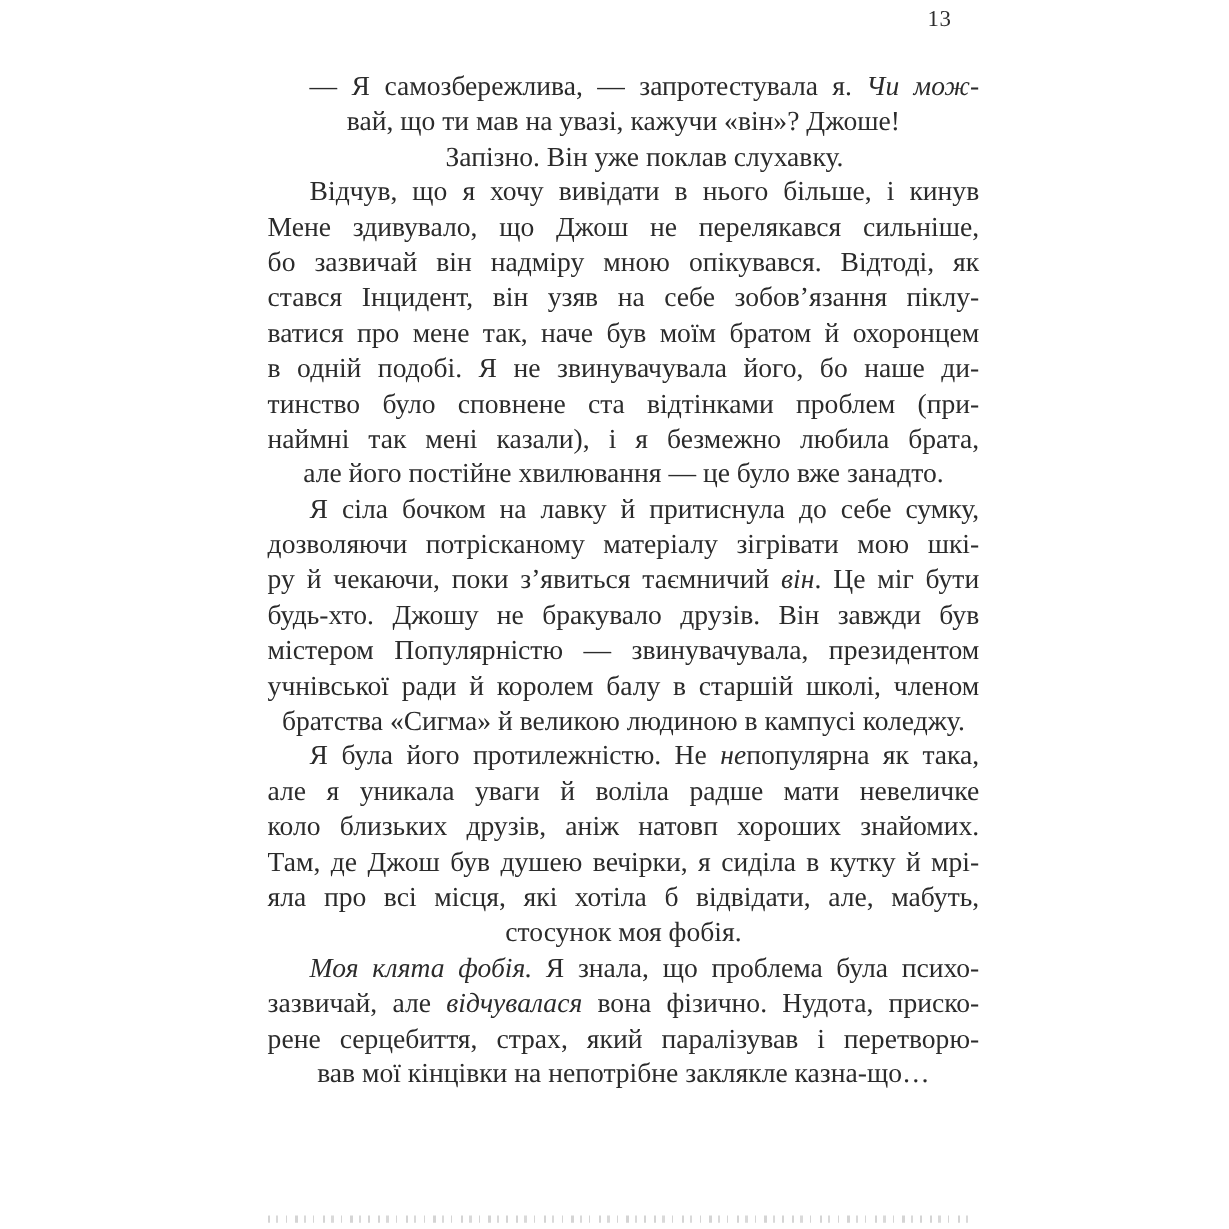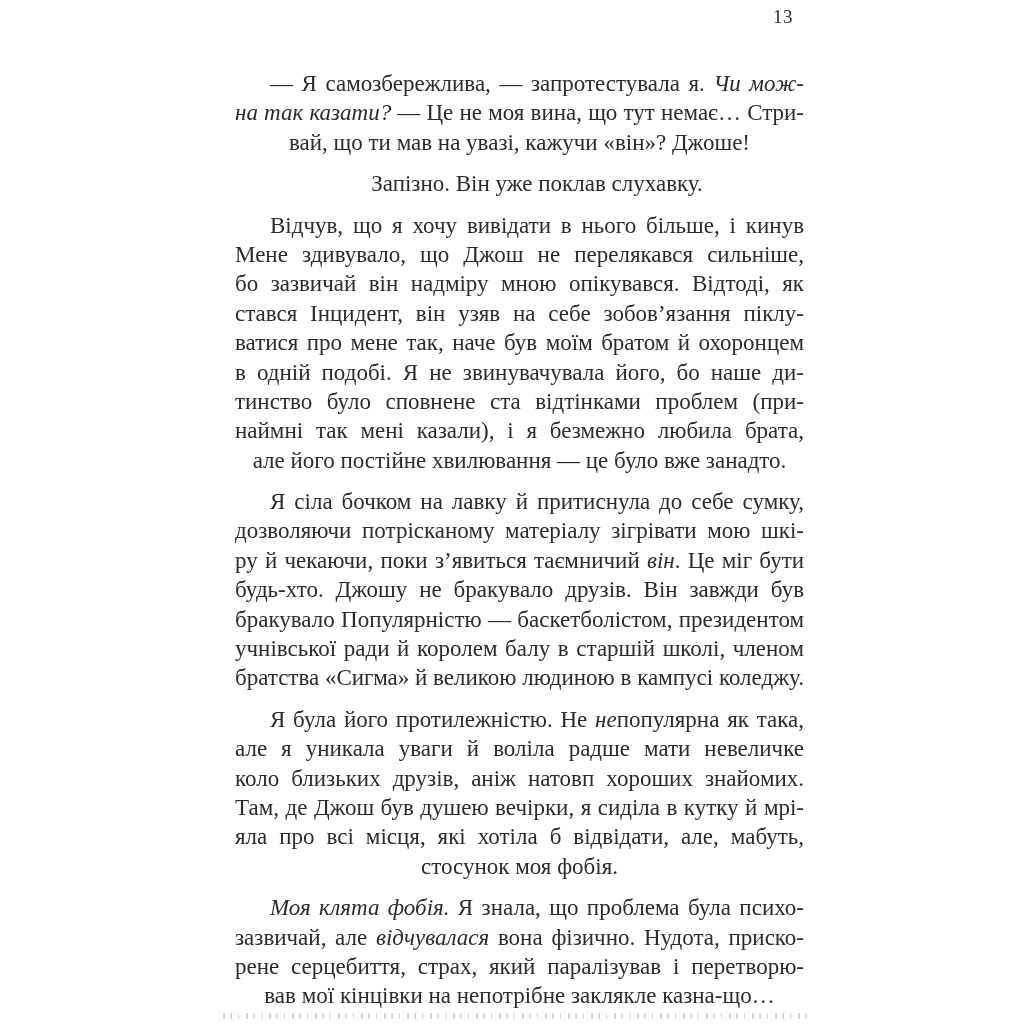--- a/index.html
+++ b/index.html
@@ -11,21 +11,21 @@
   .page-number{
     position:absolute;top:6px;left:223px;width:570px;
     text-align:right;
     font-family:Liberation Serif, serif;
     font-size:19px;line-height:22px;color:#2e2e2e;letter-spacing:.5px;
   }
   .text-block{
     position:absolute;left:223px;top:57px;width:593px;
     font-size:23px;line-height:29.4px;
   }
-  .para{margin:12px;padding:0}
+  .para{margin:0;padding:0}
   .line{height:29.4px;white-space:normal}
   .line.just{text-align:justify;text-align-last:justify}
   .line.end{text-align:center}
   .line.indent{text-indent:35px}
   .seg.it{font-style:italic}
   .clipped-line{
     position:absolute;left:223px;top:1013px;width:586px;height:6px;
     opacity:.38;border-radius:1px;overflow:hidden;
     background:repeating-linear-gradient(90deg,
       #8f8f8f 0 2px, transparent 2px 7px,
@@ -34,21 +34,20 @@
   }
 </style>
 </head>
 <body>
 
 <div class="page-number">13</div>
 
 <div class="text-block">
     <div class="para">
       <div class="line just indent"><span class="seg">— Я самозбережлива, — запротестувала я. </span><span class="seg it">Чи мож-</span></div>
-      <div class="line just"><span class="seg it">на так казати?</span><span class="seg"> — Це не моя вина, що тут немає… Стри-</span></div>
       <div class="line end"><span class="seg">вай, що ти мав на увазі, кажучи «він»? Джоше!</span></div>
     </div>
     <div class="para">
       <div class="line end indent"><span class="seg">Запізно. Він уже поклав слухавку.</span></div>
     </div>
     <div class="para">
       <div class="line just indent"><span class="seg">Відчув, що я хочу вивідати в нього більше, і кинув</span></div>
       <div class="line just"><span class="seg">Мене здивувало, що Джош не перелякався сильніше,</span></div>
       <div class="line just"><span class="seg">бо зазвичай він надміру мною опікувався. Відтоді, як</span></div>
       <div class="line just"><span class="seg">стався Інцидент, він узяв на себе зобов’язання піклу-</span></div>
@@ -56,21 +55,21 @@
       <div class="line just"><span class="seg">в одній подобі. Я не звинувачувала його, бо наше ди-</span></div>
       <div class="line just"><span class="seg">тинство було сповнене ста відтінками проблем (при-</span></div>
       <div class="line just"><span class="seg">наймні так мені казали), і я безмежно любила брата,</span></div>
       <div class="line end"><span class="seg">але його постійне хвилювання — це було вже занадто.</span></div>
     </div>
     <div class="para">
       <div class="line just indent"><span class="seg">Я сіла бочком на лавку й притиснула до себе сумку,</span></div>
       <div class="line just"><span class="seg">дозволяючи потрісканому матеріалу зігрівати мою шкі-</span></div>
       <div class="line just"><span class="seg">ру й чекаючи, поки з’явиться таємничий </span><span class="seg it">він</span><span class="seg">. Це міг бути</span></div>
       <div class="line just"><span class="seg">будь-хто. Джошу не бракувало друзів. Він завжди був</span></div>
-      <div class="line just"><span class="seg">бракувало Популярністю — баскетболістом, президентом</span></div>
+      <div class="line just"><span class="seg">містером Популярністю — звинувачувала, президентом</span></div>
       <div class="line just"><span class="seg">учнівської ради й королем балу в старшій школі, членом</span></div>
       <div class="line end"><span class="seg">братства «Сигма» й великою людиною в кампусі коледжу.</span></div>
     </div>
     <div class="para">
       <div class="line just indent"><span class="seg">Я була його протилежністю. Не </span><span class="seg it">не</span><span class="seg">популярна як така,</span></div>
       <div class="line just"><span class="seg">але я уникала уваги й воліла радше мати невеличке</span></div>
       <div class="line just"><span class="seg">коло близьких друзів, аніж натовп хороших знайомих.</span></div>
       <div class="line just"><span class="seg">Там, де Джош був душею вечірки, я сиділа в кутку й мрі-</span></div>
       <div class="line just"><span class="seg">яла про всі місця, які хотіла б відвідати, але, мабуть,</span></div>
       <div class="line end"><span class="seg">стосунок моя фобія.</span></div>

